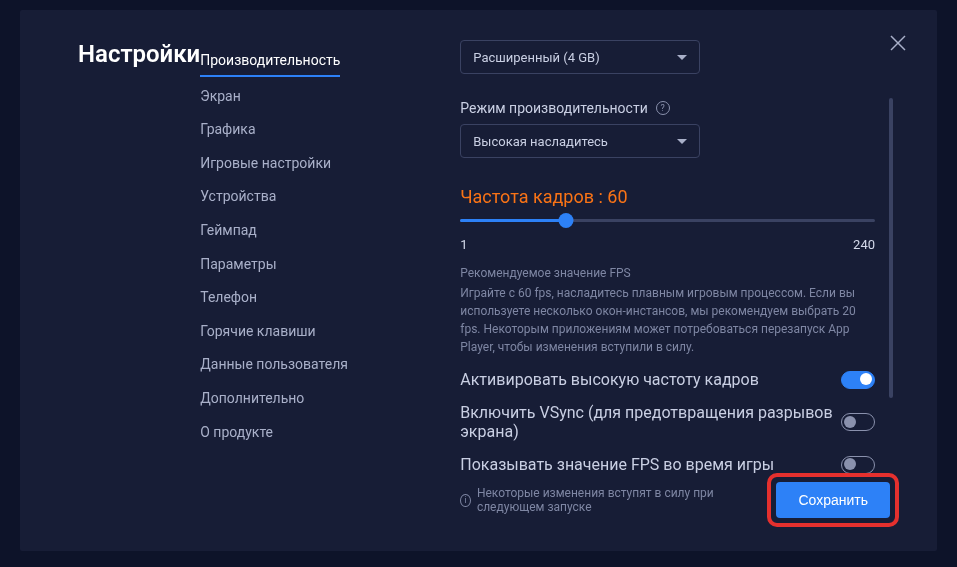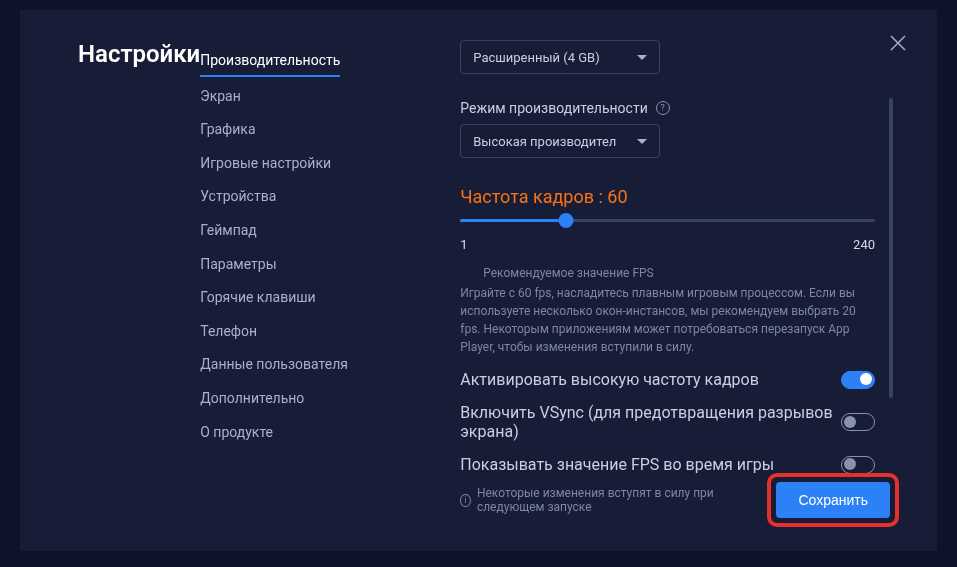--- a/index.html
+++ b/index.html
@@ -77,21 +77,21 @@
     border-radius: 2px;
   }
   .select {
     display: inline-flex;
     align-items: center;
     justify-content: space-between;
     border: 1px solid #3a4262;
     border-radius: 4px;
     height: 34px;
     padding: 0 12px;
-    width: 200px;
+    width: 240px;
     font-size: 13px;
     color: #c9cfe3;
     background: #171d36;
     cursor: pointer;
   }
   .select .caret {
     width: 0; height: 0;
     border-left: 5px solid transparent;
     border-right: 5px solid transparent;
     border-top: 5px solid #a9b0c9;
@@ -154,21 +154,20 @@
     display: flex;
     justify-content: space-between;
     font-size: 13px;
     color: #d4d9ea;
     margin-top: 6px;
   }
   .fps-hint-title {
     font-size: 12px;
     color: #7e86a3;
     margin-top: 14px;
-    margin-left: 23px;
   }
   .fps-hint-body {
     font-size: 12px;
     color: #7e86a3;
     line-height: 1.5;
     margin-top: 4px;
   }
   .toggle-row {
     display: flex;
     align-items: center;
@@ -264,22 +263,22 @@
   <div class="body">
 
     <div class="sidebar">
       <div class="sidebar-item active">Производительность</div>
       <div class="sidebar-item">Экран</div>
       <div class="sidebar-item">Графика</div>
       <div class="sidebar-item">Игровые настройки</div>
       <div class="sidebar-item">Устройства</div>
       <div class="sidebar-item">Геймпад</div>
       <div class="sidebar-item">Параметры</div>
+      <div class="sidebar-item">Телефон</div>
       <div class="sidebar-item">Горячие клавиши</div>
-      <div class="sidebar-item">Телефон</div>
       <div class="sidebar-item">Данные пользователя</div>
       <div class="sidebar-item">Дополнительно</div>
       <div class="sidebar-item">О продукте</div>
     </div>
 
     <div class="content">
 
       <div class="scrollbar"></div>
 
       <div class="scroll">
@@ -288,21 +287,21 @@
           <span>Расширенный (4 GB)</span>
           <span class="caret"></span>
         </div>
 
         <div class="section-label">
           <span>Режим производительности</span>
           <span class="help-icon">?</span>
         </div>
 
         <div class="select">
-          <span>Высокая производител</span>
+          <span>Высокая насладитесь</span>
           <span class="caret"></span>
         </div>
 
         <div class="slider-label">
           <span>Частота кадров : </span><span>60</span>
         </div>
 
         <div class="slider">
           <div class="slider-track"></div>
           <div class="slider-fill"></div>

